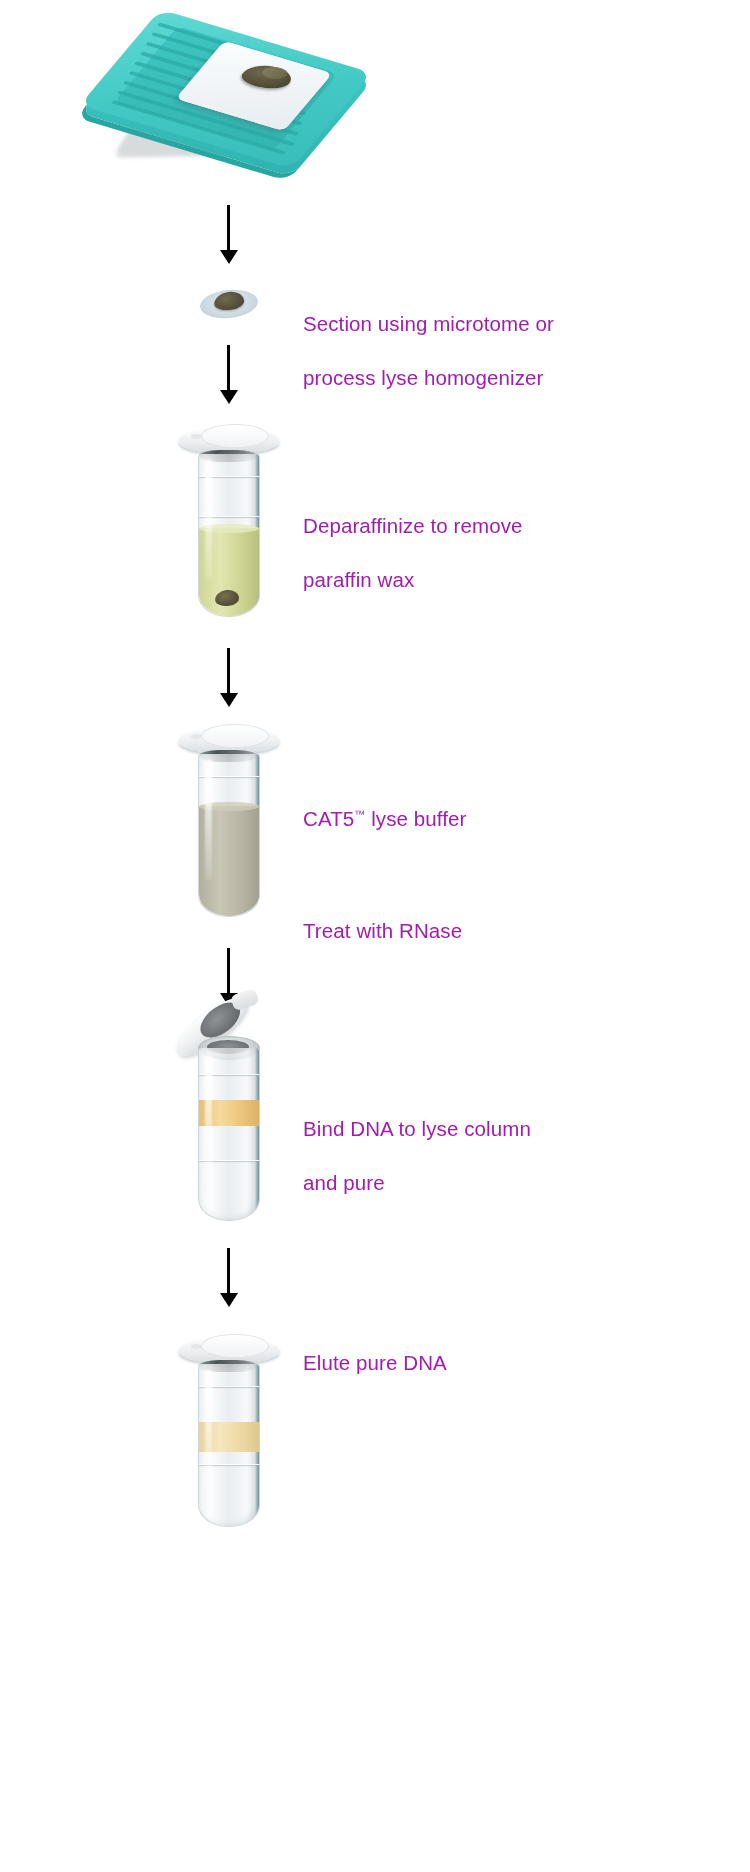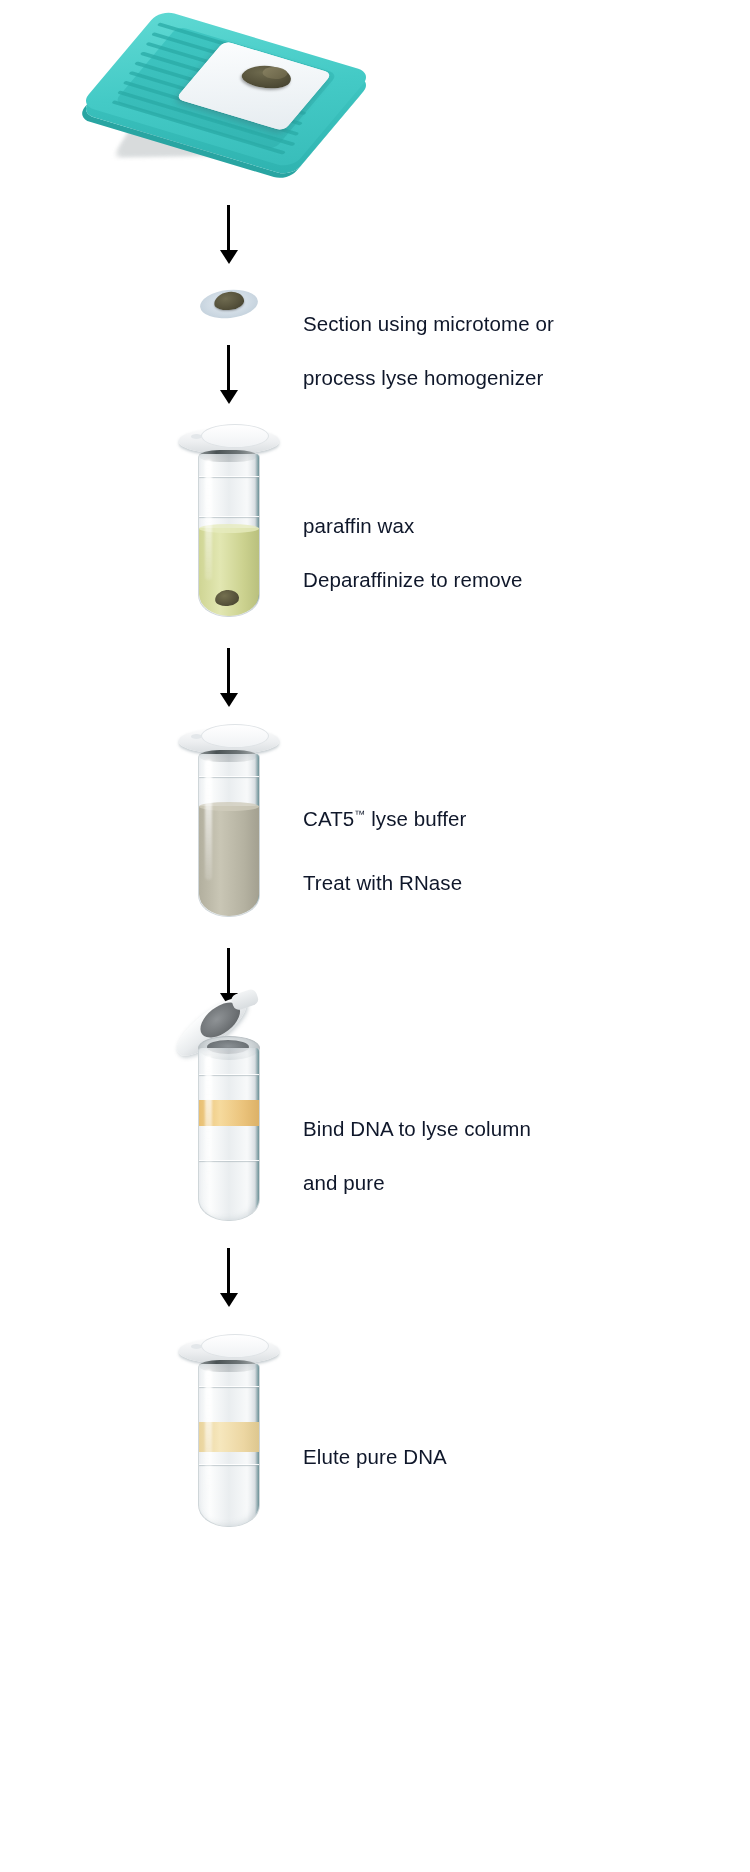--- a/index.html
+++ b/index.html
@@ -1,20 +1,20 @@
 <!DOCTYPE html>
 <html><head>
 <meta charset="utf-8">
 <style>
   html,body{margin:0;padding:0;background:#fff;}
   body{width:750px;height:1872px;position:relative;overflow:hidden;
        font-family:"Liberation Sans",sans-serif;color:#000;}
   .stage{position:absolute;inset:0;}
   .label{position:absolute;left:303px;font-size:20.5px;line-height:27px;
-         color:#0f172a;letter-spacing:.1px;white-space:pre-line;}
+         color:#a21caf;letter-spacing:.1px;white-space:pre-line;}
 
   
   .arrow{position:absolute;left:227px;width:3px;background:#000;}
   .arrow::after{content:"";position:absolute;left:-7.5px;bottom:-13px;
      border-left:9px solid transparent;border-right:9px solid transparent;
      border-top:14px solid #000;}
 
   
   .cassette{position:absolute;left:112px;top:18px;width:230px;height:156px;}
   .cas-shadow{position:absolute;left:14px;top:96px;width:186px;height:42px;
@@ -170,22 +170,22 @@
       <div class="t-grad" style="top:62px"></div>
       <div class="t-grad" style="top:100px"></div>
       <div class="t-fill" style="height:88px;background:linear-gradient(90deg,#cfd594,#e2e7b2 35%,#cbd18e 75%,#b9c07e);">
         <div class="t-fill-top" style="top:-4px;background:#e6ebbe;"></div>
       </div>
       <div class="t-pellet" style="left:16px;bottom:10px;"></div>
     </div>
     <div class="t-shine"></div>
   </div>
   <div class="label" style="top:485px">
+    <div>Deparaffinize to remove</div>
     <div>paraffin wax</div>
-    <div>Deparaffinize to remove</div>
   </div>
 
   <div class="arrow" style="top:648px;height:46px"></div>
 
   <div class="tube" style="left:173px;top:720px">
     <div class="t-cap">
       <div class="t-cap-plate"></div>
       <div class="t-cap-ring"></div>
       <div class="t-cap-dimple"></div>
     </div>
@@ -195,21 +195,21 @@
       <div class="t-grad" style="top:62px"></div>
       <div class="t-fill" style="height:110px;background:linear-gradient(90deg,#b2af9e,#c9c6b5 35%,#b5b2a1 75%,#a3a090);">
         <div class="t-fill-top" style="top:-4px;background:#cfccbc;"></div>
       </div>
     </div>
     <div class="t-shine"></div>
   </div>
   <div class="label" style="top:778px">
     <div><span>CAT5</span><span class="tm">™</span><span> lyse buffer</span></div>
   </div>
-  <div class="label" style="top:842px">
+  <div class="label" style="top:890px">
     <div>Treat with RNase</div>
   </div>
 
   <div class="arrow" style="top:948px;height:46px"></div>
 
   <div class="tube" style="left:173px;top:1008px;height:225px">
     <div class="lid-open">
       <div class="plate"></div>
       <div class="inner"></div>
       <div class="hinge"></div>
@@ -241,17 +241,17 @@
     <div class="t-neck"></div>
     <div class="t-body">
       <div class="t-grad" style="top:22px"></div>
       <div class="t-grad" style="top:62px"></div>
       <div class="t-grad" style="top:100px"></div>
       <div style="position:absolute;left:0;right:0;top:58px;height:30px;
                   background:linear-gradient(90deg,#e9d39c,#f6e7bd 35%,#ecd6a2 75%,#ddc78f);"></div>
     </div>
     <div class="t-shine"></div>
   </div>
-  <div class="label" style="top:1416px">
+  <div class="label" style="top:1322px">
     <div>Elute pure DNA</div>
   </div>
 
 </div>
 
 </body></html>

